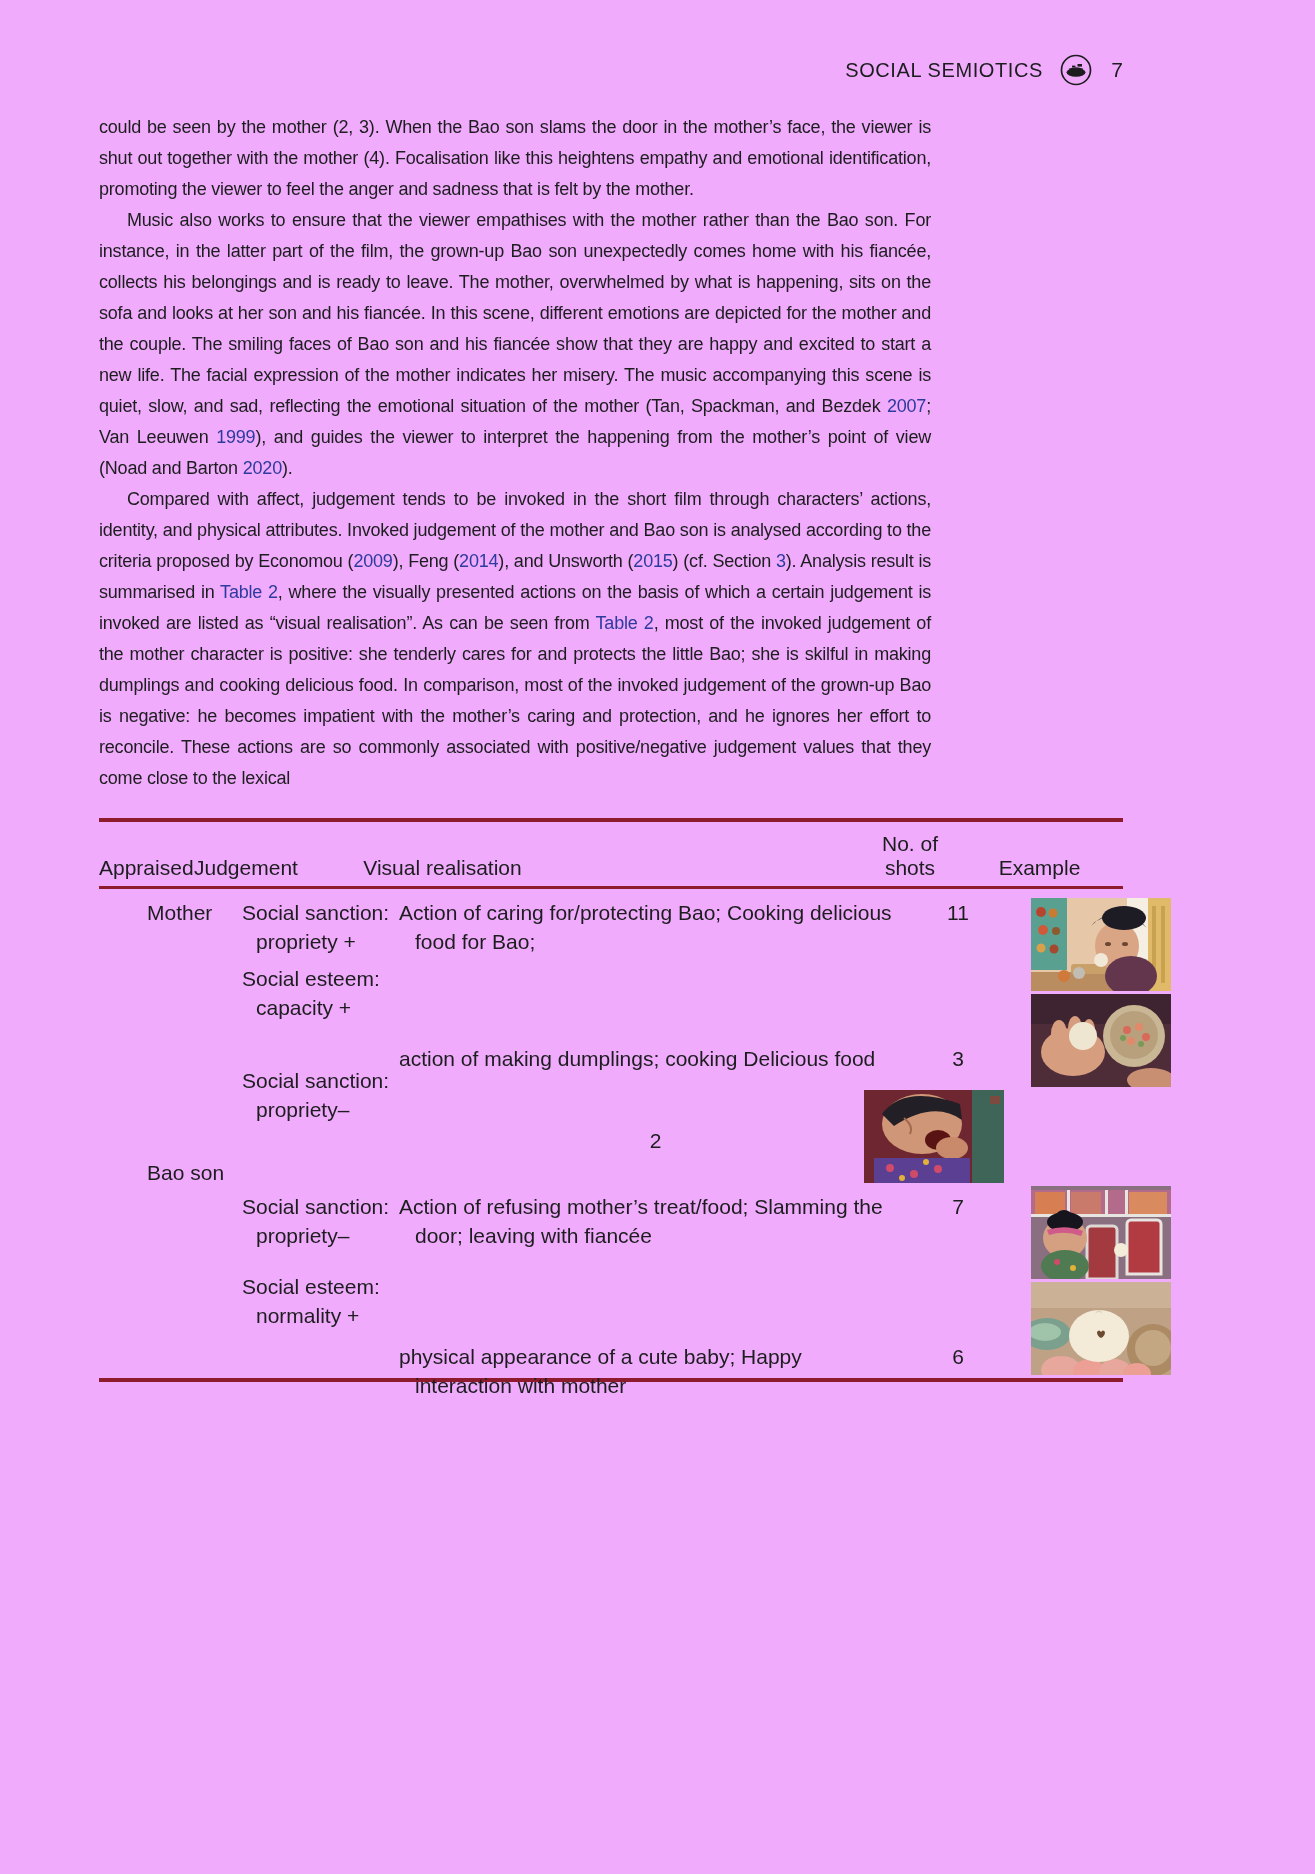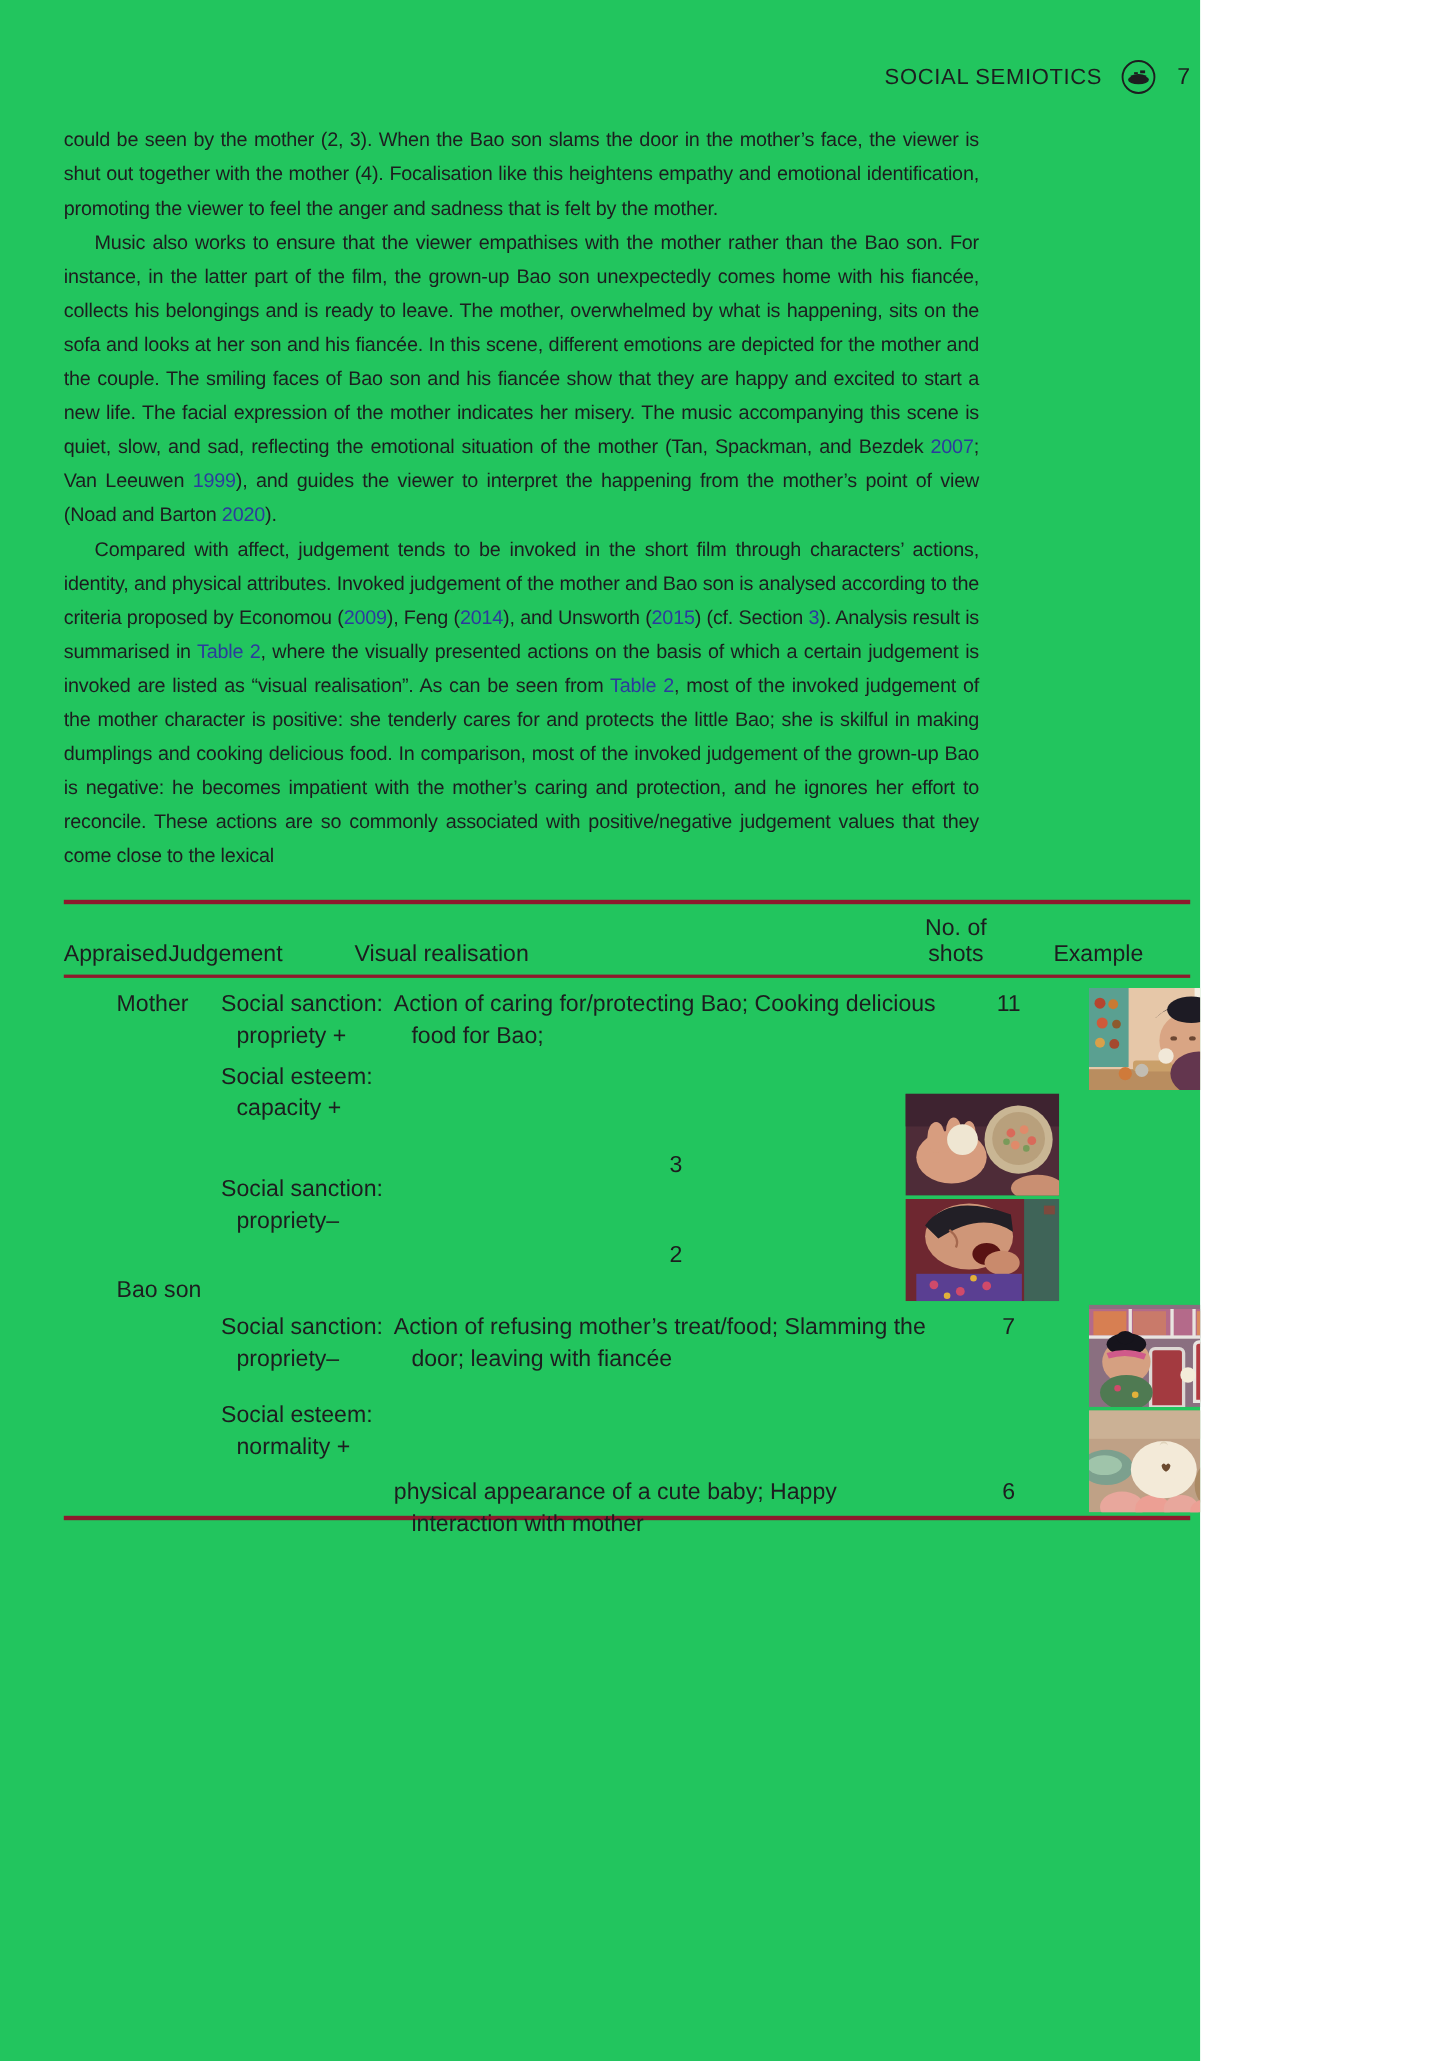--- a/index.html
+++ b/index.html
@@ -1,24 +1,24 @@
 <!DOCTYPE html>
 <html><head>
 <meta charset="utf-8">
 <style>
   html,body{margin:0;padding:0;background:#ffffff;}
   .page{
     position:relative;
-    width:1091px;height:1874px;
-    background:#22c55e;
+    width:1315px;height:1874px;
+    background:#f0abfc;
     font-family:"Liberation Sans", sans-serif;
     color:#1d1d1f;
     overflow:hidden;
     box-sizing:border-box;
-    padding-left:58px;
+    padding-left:99px;
   }
   .content{width:1024px;}
 
   
   .running-head{
     display:flex;justify-content:flex-end;align-items:center;
     gap:16px;
     padding-top:52px;
     height:36px;
   }
@@ -182,20 +182,23 @@
    </svg>
               </div>
             </div>
           </div>
           <div class="trow r2">
             <div class="cell c-app"></div>
             <div class="cell c-jud">
               <div class="jl1">Social esteem:</div>
               <div class="jl2">capacity +</div>
             </div>
+            <div class="cell c-real">
+              <div class="real">action of making dumplings; cooking Delicious food</div>
+            </div>
             <div class="cell c-shots">3</div>
             <div class="cell c-ex">
               <div class="still" title="film still: hands making a dumpling beside a bowl of filling">
                 <svg width="140" height="93" viewBox="0 0 140 93">
      <rect width="140" height="93" fill="#4e2c38"></rect>
      <rect x="0" y="0" width="140" height="30" fill="#3e2330"></rect>
      <circle cx="103" cy="42" r="31" fill="#c9b694"></circle>
      <circle cx="103" cy="41" r="24" fill="#b8a07c"></circle>
      <circle cx="96" cy="36" r="4" fill="#d96a5a"></circle>
                   <circle cx="108" cy="33" r="4" fill="#e08a6a"></circle>

